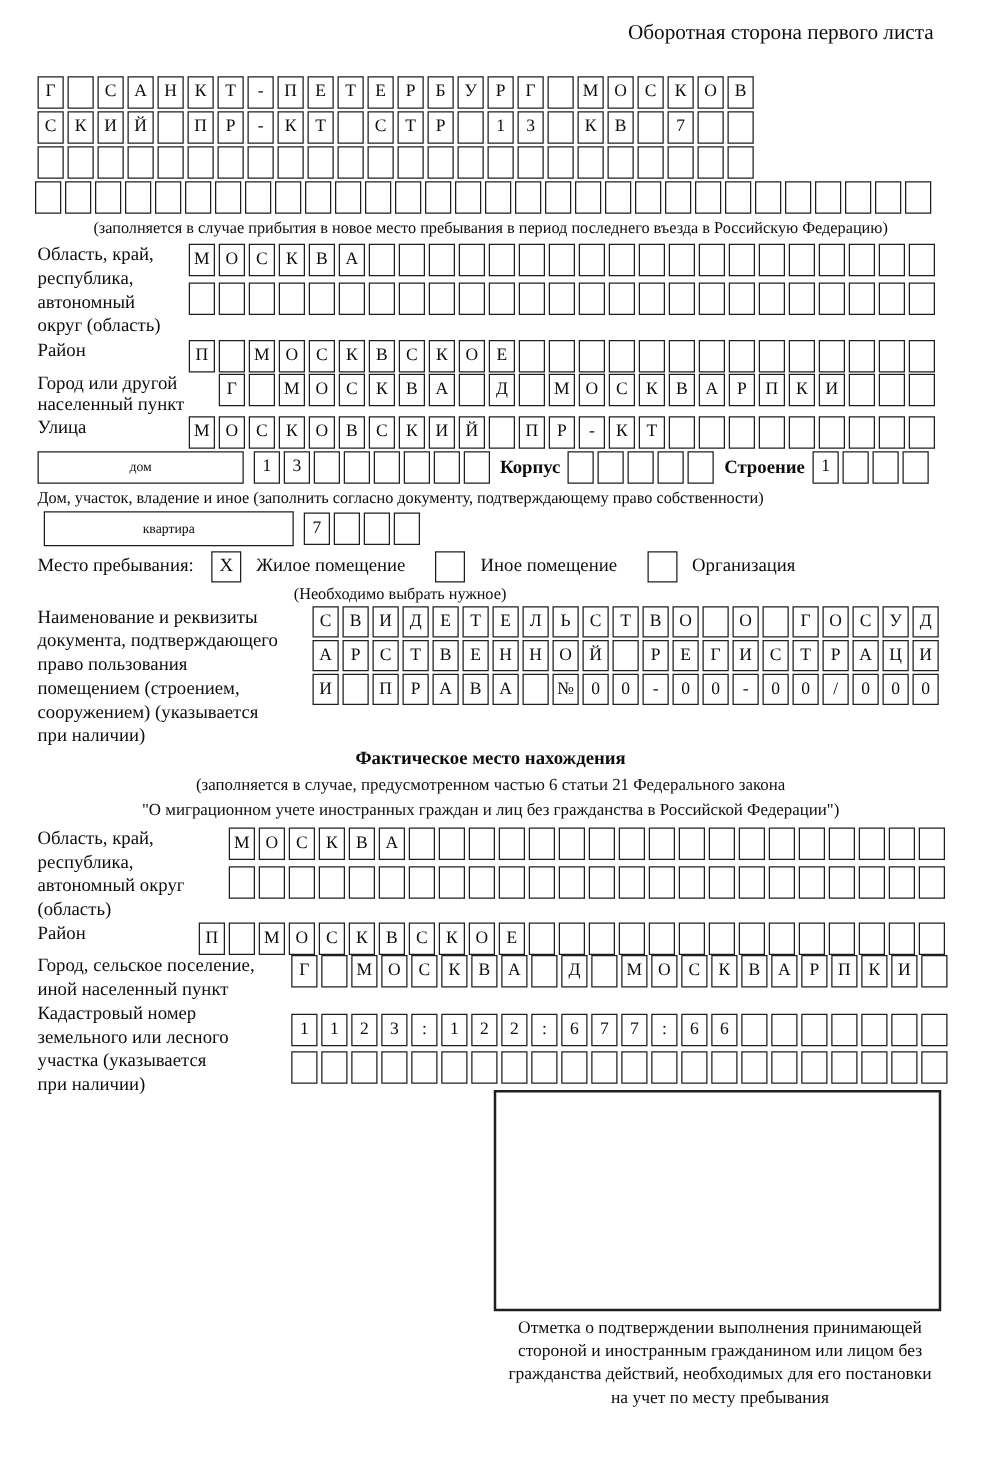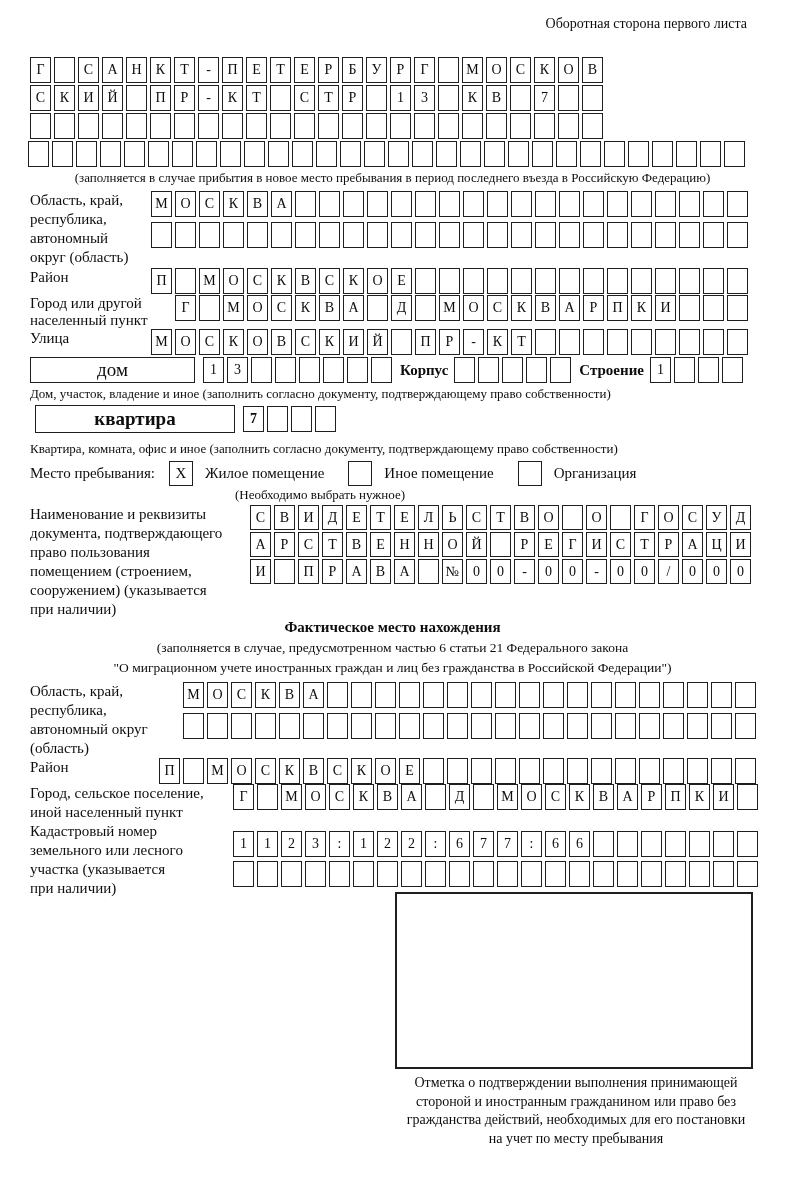--- a/index.html
+++ b/index.html
@@ -4,21 +4,21 @@
 <style>
   * { margin:0; padding:0; box-sizing:border-box; }
   html,body { background:#fff; }
   body {
     width:800px; height:1180px;
     font-family:"Liberation Serif","DejaVu Serif",serif;
     color:#0d0d0d;
   }
   .page { position:relative; width:800px; height:1180px; padding:16px 45px 0 30px; overflow:hidden; }
 
-  .note-right { text-align:right; font-size:14px; padding-right:8px; }
+  .note-right { text-align:right; font-size:17px; padding-right:8px; }
 
   .frow { display:flex; align-items:flex-start; }
   .label { font-size:15px; line-height:19px; white-space:pre-line; flex-shrink:0; }
   .w145 { width:145px; } .w121 { width:121px; } .w153 { width:153px; }
   .w129 { width:129px; } .w203 { width:203px; } .w220 { width:220px; }
 
   .cells { display:flex; gap:3px; flex-wrap:nowrap; }
   .cell {
     flex:0 0 21px; width:21px; height:26px;
     border:1.7px solid #1f1f1f;
@@ -40,28 +40,28 @@
   .region-block { margin-top:5px; }
   .district-row { margin-top:1px; }
   .city-row { margin-top:1px; height:32px; }
   .city-row .label { line-height:16.5px; }
   .street-row { margin-top:2px; }
 
   .house-row { margin-top:2px; align-items:center; }
   .named-rect {
     border:1.7px solid #1f1f1f; height:26px;
     display:flex; align-items:center; justify-content:center;
-    font-size:19px; flex-shrink:0; background:#fff;
+    font-size:11px; flex-shrink:0; background:#fff;
   }
   .house-rect { width:165px; margin-right:8px; }
   .apt-rect { width:200px; height:28px; margin-left:5px; margin-right:8px; }
   .inline-lbl { font-size:15px; padding:0 6px 0 8px; line-height:26px; flex-shrink:0;font-weight:bold; }
 
   .sub-caption { margin-top:3px; }
-  .apt-row { margin-top:3px; align-items:center;font-weight:bold; }
+  .apt-row { margin-top:3px; align-items:center; }
   .apt-caption { margin-top:8px; }
 
   .stay-row { margin-top:4px; display:flex; align-items:center; font-size:15px; }
   .stay-lbl { margin-right:14px; }
   .checkcell {
     width:24px; height:25px; border:1.7px solid #1f1f1f; flex-shrink:0;
     display:flex; align-items:center; justify-content:center;
     font-size:15px; margin-right:12px; background:#fff;
   }
   .opt-lbl { margin-right:24px; }
@@ -396,21 +396,20 @@
 
   <div class="frow apt-row">
     <div class="named-rect apt-rect">квартира</div>
     <div class="cells">
         <span class="cell">7</span>
         <span class="cell"></span>
         <span class="cell"></span>
         <span class="cell"></span>
       </div>
   </div>
-  <div class="caption apt-caption">Квартира, комната, офис и иное (заполнить согласно документу, подтверждающему право собственности)</div>
 
   <div class="stay-row">
     <span class="stay-lbl">Место пребывания:</span>
     <span class="checkcell">X</span>
     <span class="opt-lbl">Жилое помещение</span>
     <span class="checkcell"></span>
     <span class="opt-lbl">Иное помещение</span>
     <span class="checkcell"></span>
     <span class="opt-lbl">Организация</span>
   </div>
@@ -674,18 +673,18 @@
           <span class="cell"></span>
           <span class="cell"></span>
           <span class="cell"></span>
         </div>
     </div>
   </div>
 
   <div class="stamp-wrap">
     <div class="stamp-box"></div>
     <div class="stamp-caption">Отметка о подтверждении выполнения принимающей
-стороной и иностранным гражданином или право без
+стороной и иностранным гражданином или лицом без
 гражданства действий, необходимых для его постановки
 на учет по месту пребывания</div>
   </div>
 
 </div>
 
 </body></html>

